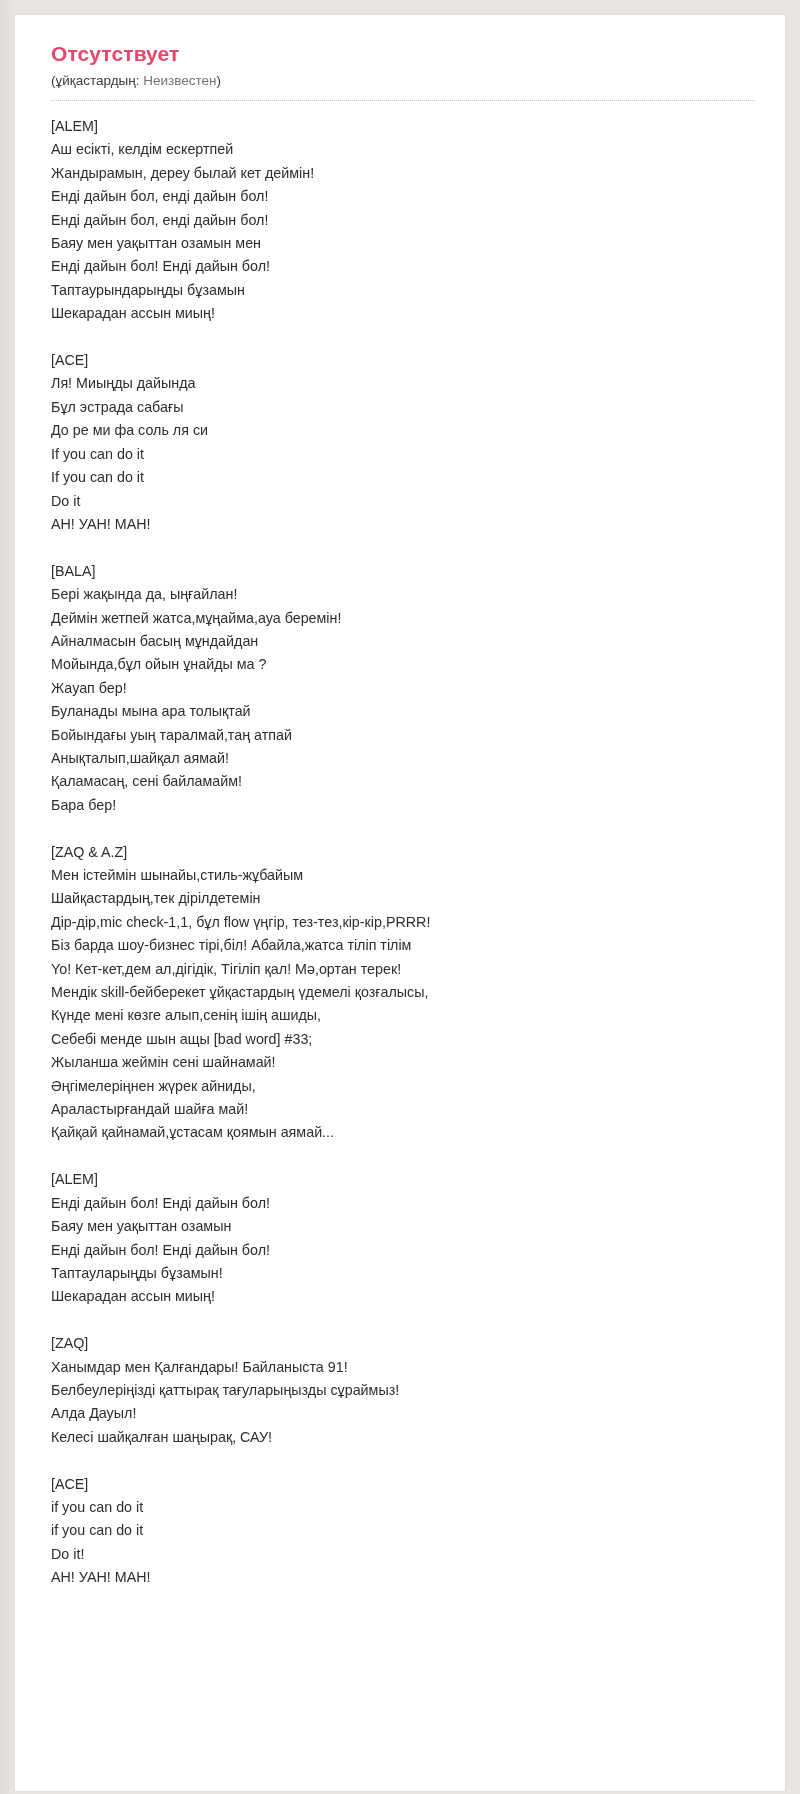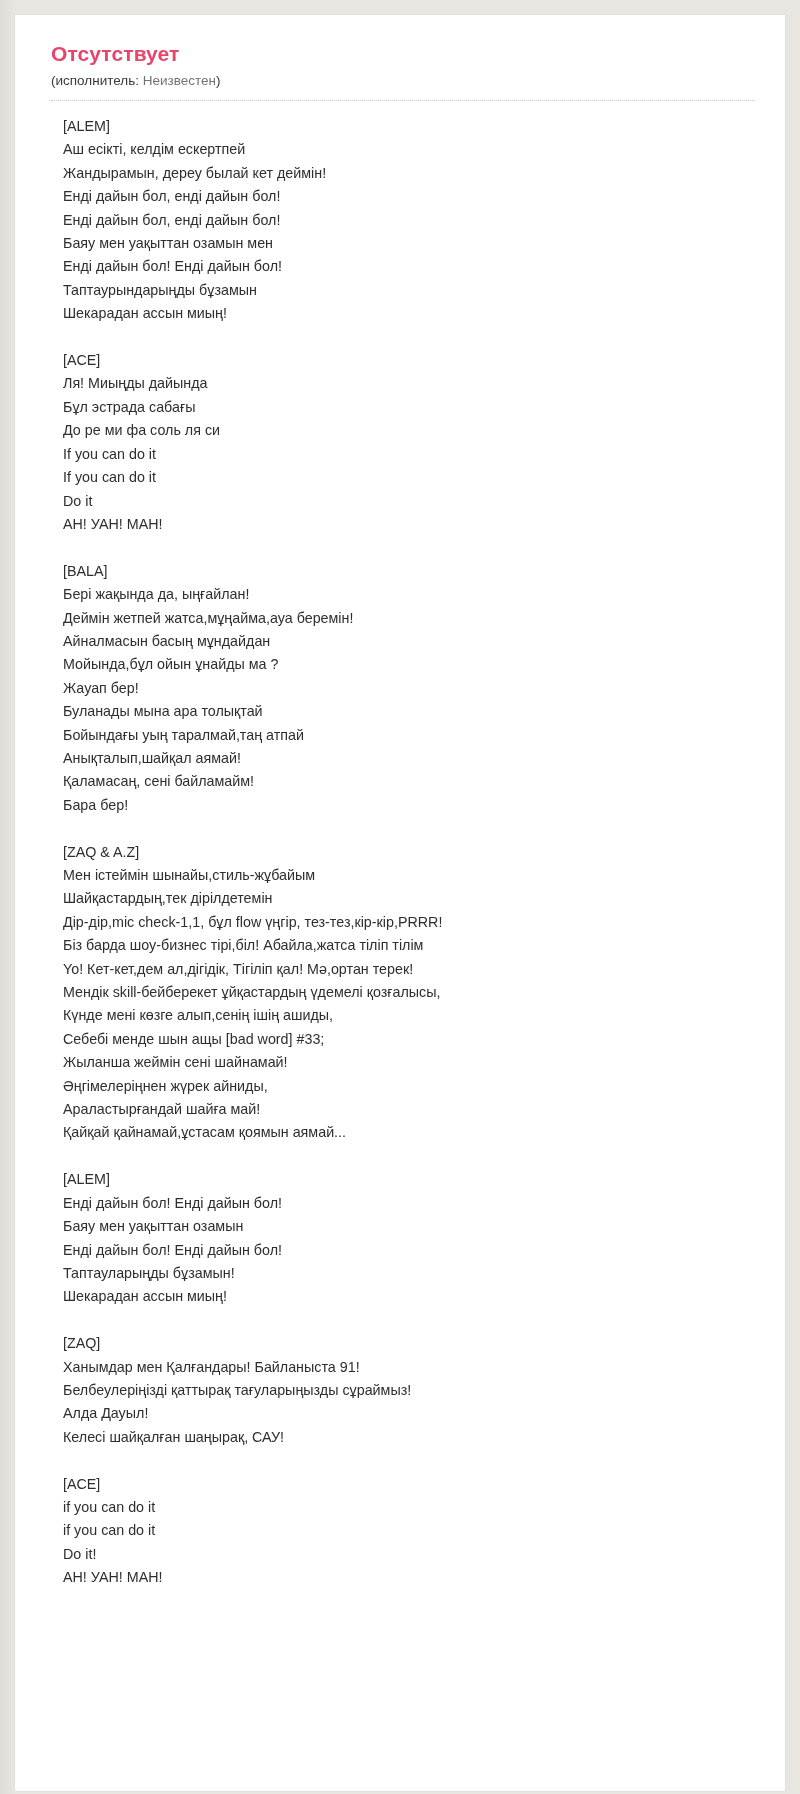--- a/index.html
+++ b/index.html
@@ -49,33 +49,32 @@
     color: #737373;
     text-decoration: none;
     cursor: pointer;
   }
   .lyrics {
     font-size: 14.3px;
     line-height: 23.4px;
     color: #2e2e2e;
     white-space: pre-wrap;
     word-wrap: break-word;
-    margin-left: 12px;
   }
 </style>
 </head>
 <body>
 
 <div class="page-wrap">
   <div class="sheet">
 
     <h1 class="song-title">Отсутствует</h1>
 
     <div class="artist-line">
-      <span>(исполнитель:</span>
+      <span>(ұйқастардың:</span>
       <a class="artist-link" href="#">Неизвестен</a><span>)</span>
     </div>
 
     <div class="lyrics">[ALEM]
 Аш есікті, келдім ескертпей
 Жандырамын, дереу былай кет деймін!
 Енді дайын бол, енді дайын бол!
 Енді дайын бол, енді дайын бол!
 Баяу мен уақыттан озамын мен
 Енді дайын бол! Енді дайын бол!

